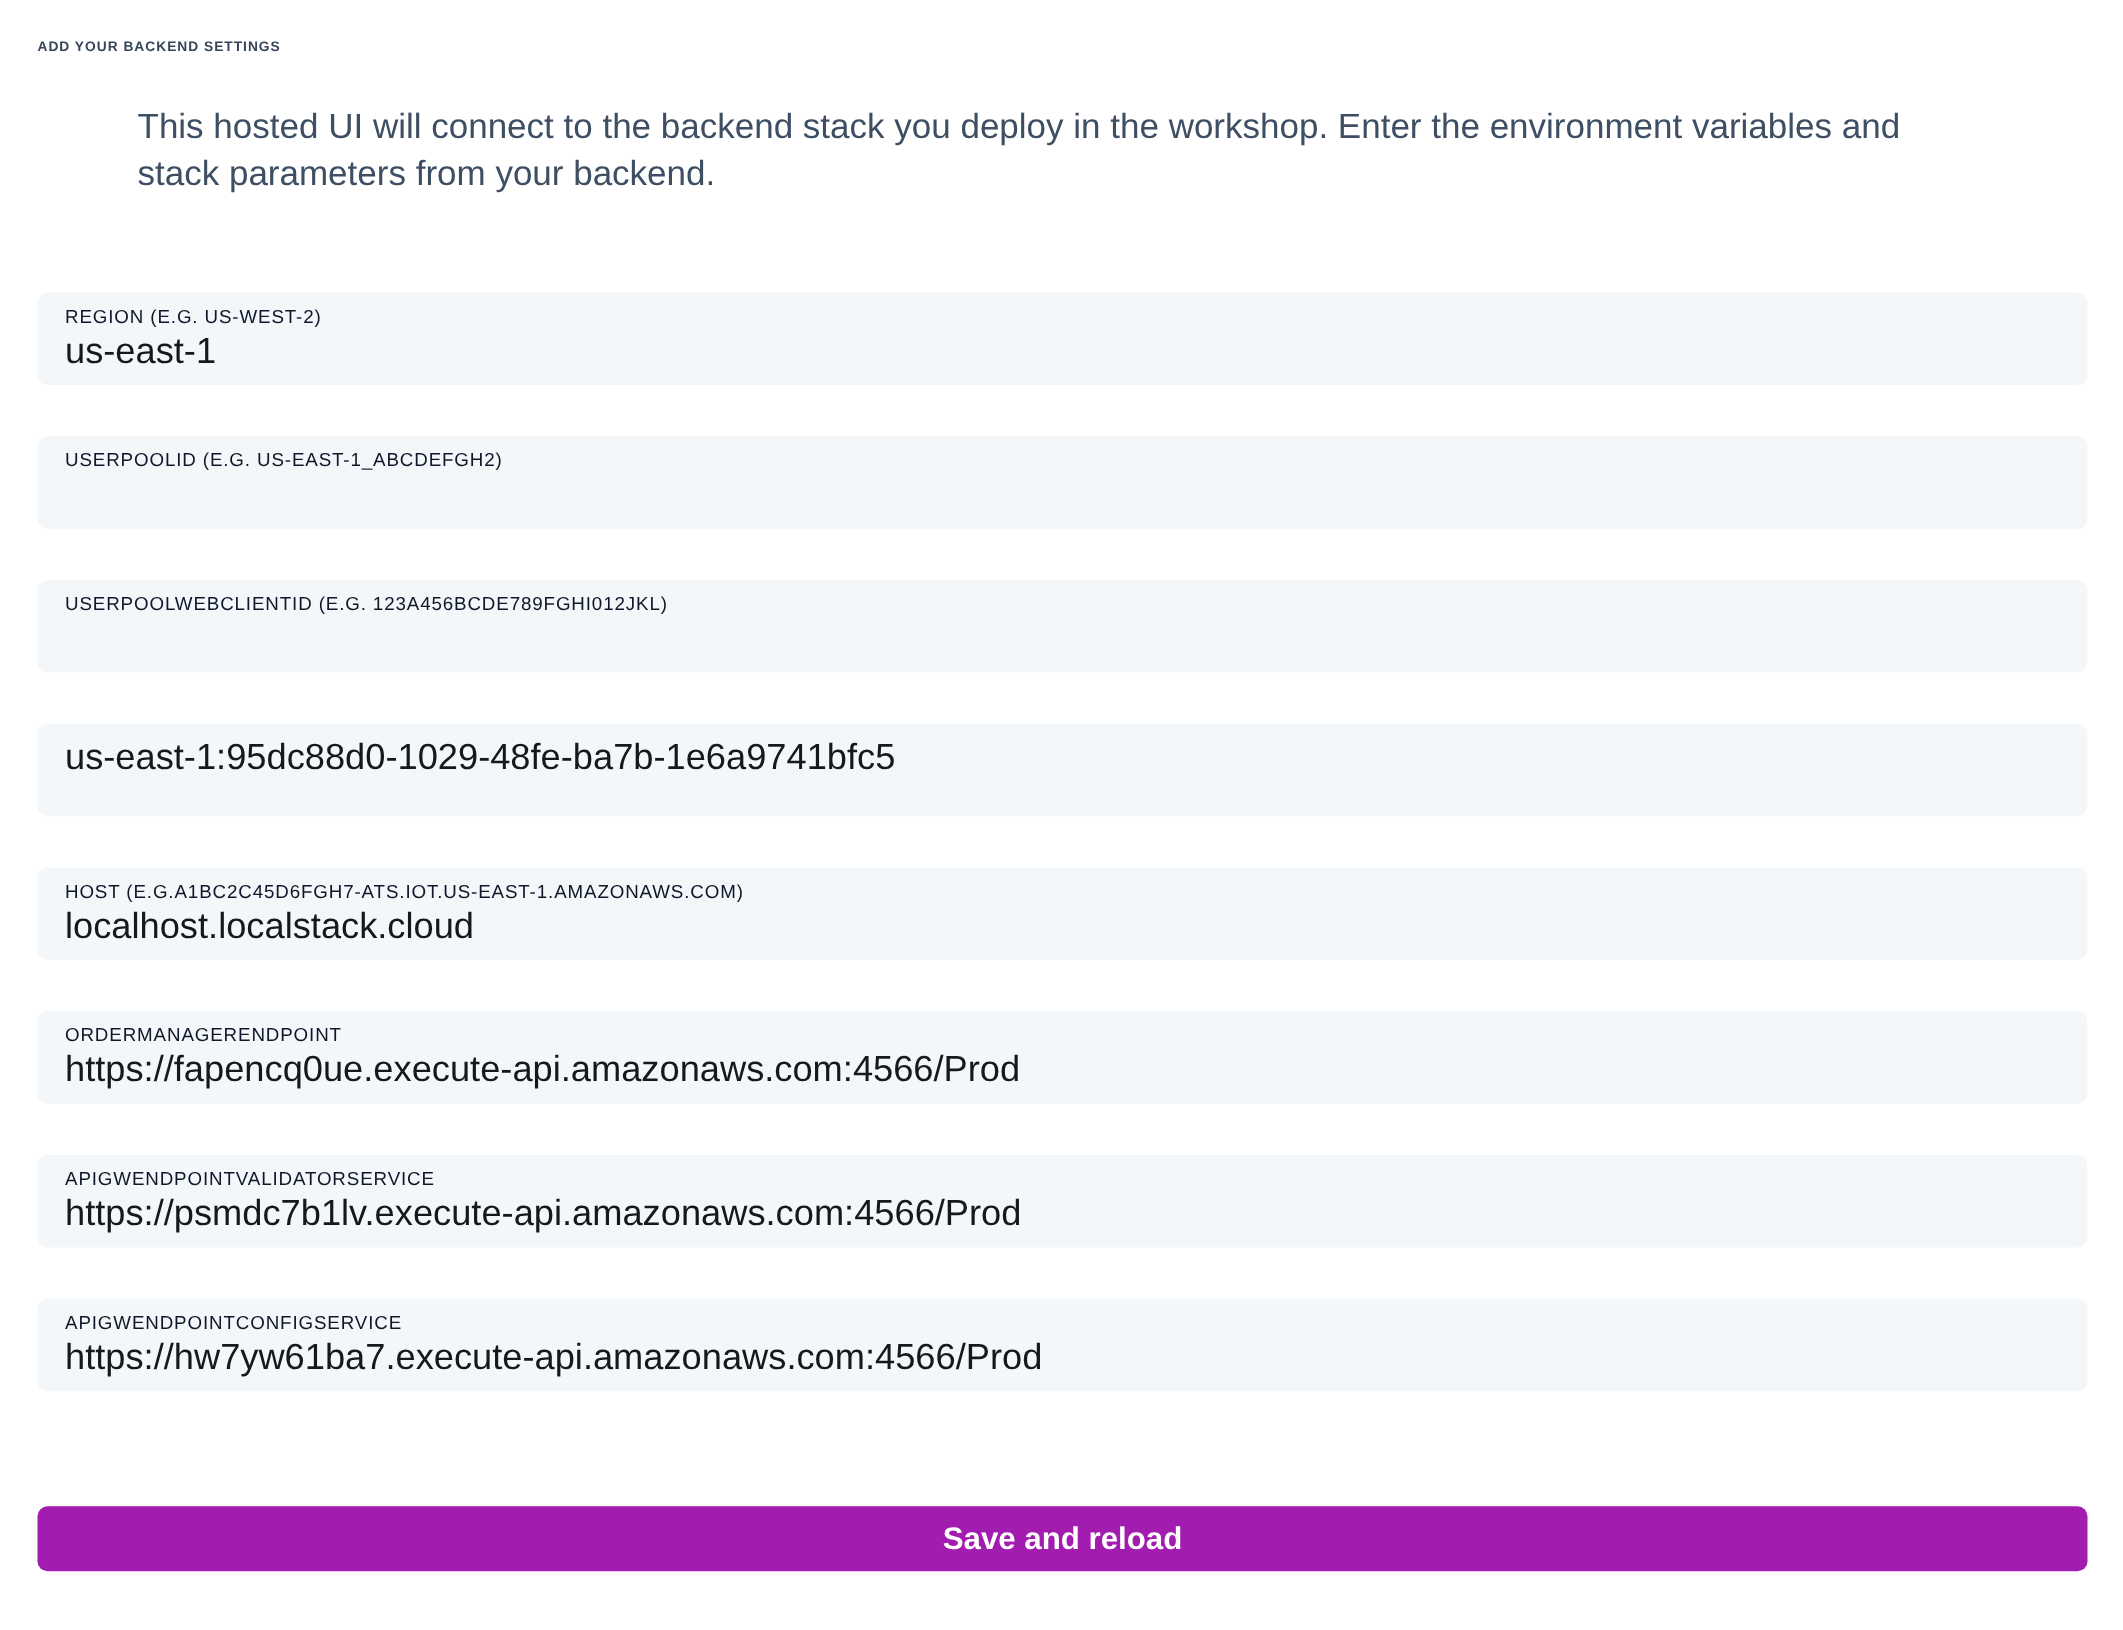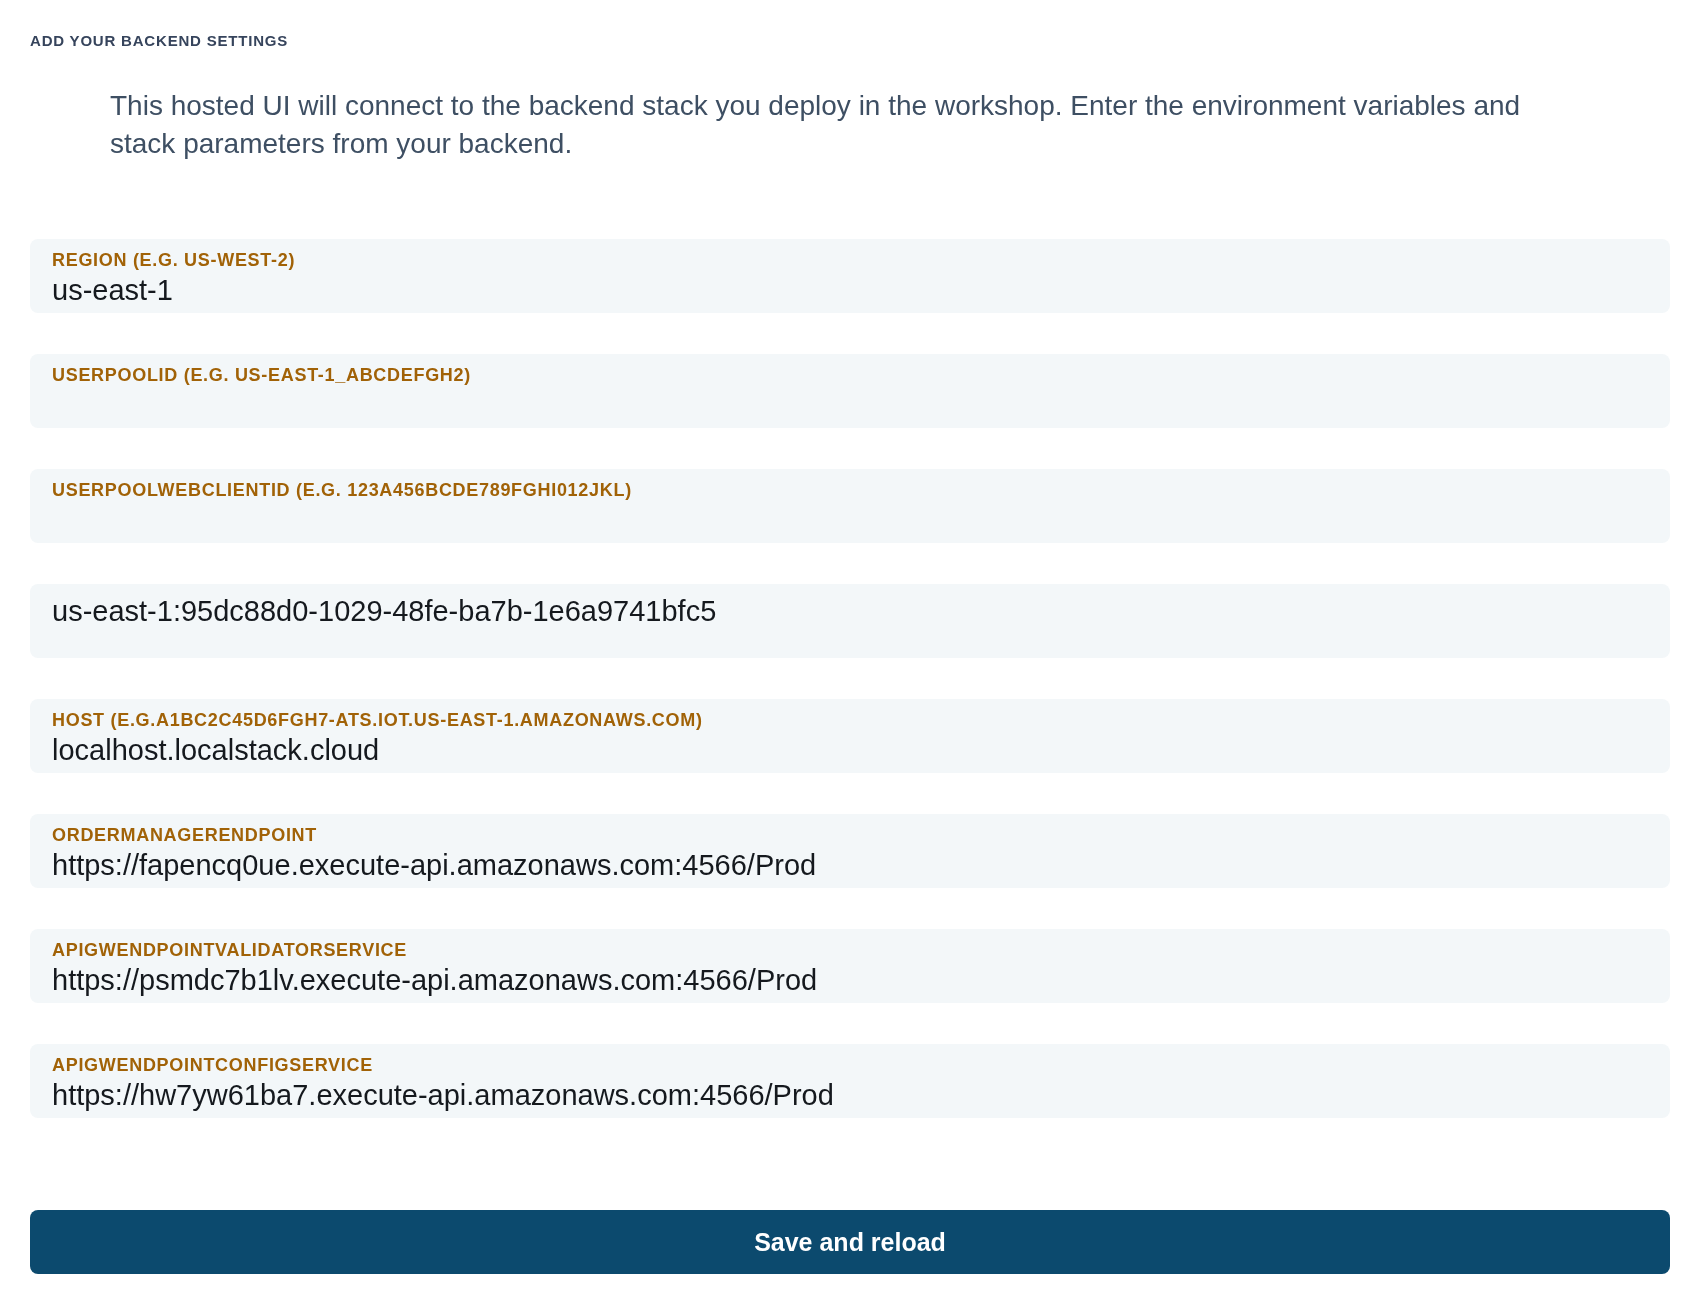--- a/index.html
+++ b/index.html
@@ -9,21 +9,21 @@
     min-height: 1304px;
     font-family: "Liberation Sans", sans-serif;
     color: #15191e;
   }
   .page {
     width: 1698px;
     min-height: 1304px;
     padding: 30px 28px 28px 30px;
   }
   .settings-heading {
-    font-size: 15px;
+    font-size: 11px;
     font-weight: 700;
     letter-spacing: 0.8px;
     color: #36445c;
     margin: 2px 0 0 0;
   }
   .intro {
     font-size: 28px;
     line-height: 38px;
     font-weight: 400;
     color: #3e4f63;
@@ -35,47 +35,47 @@
   }
   .field {
     background: #f3f7f9;
     border-radius: 8px;
     height: 74px;
     padding: 11px 22px 0 22px;
     margin-bottom: 41px;
   }
   .field-label {
     display: block;
-    font-size: 18px;
-    font-weight: 700;
+    font-size: 15px;
+    font-weight: 400;
     letter-spacing: 0.7px;
-    color: #a16207;
+    color: #0f172a;
     margin-bottom: 3px;
     white-space: nowrap;
   }
   .field-input {
     display: block;
     width: 100%;
     border: none;
     background: transparent;
     outline: none;
     padding: 0;
     margin: 0;
     font-family: "Liberation Sans", sans-serif;
     font-size: 29px;
     color: #15191e;
   }
   .save-button {
     display: block;
     width: 100%;
-    height: 64px;
+    height: 52px;
     margin-top: 92px;
     border: none;
     border-radius: 8px;
-    background: #0c4a6e;
+    background: #a21caf;
     color: #ffffff;
     font-family: "Liberation Sans", sans-serif;
     font-size: 25px;
     font-weight: 700;
     cursor: pointer;
   }
 </style>
 </head>
 <body>
 

